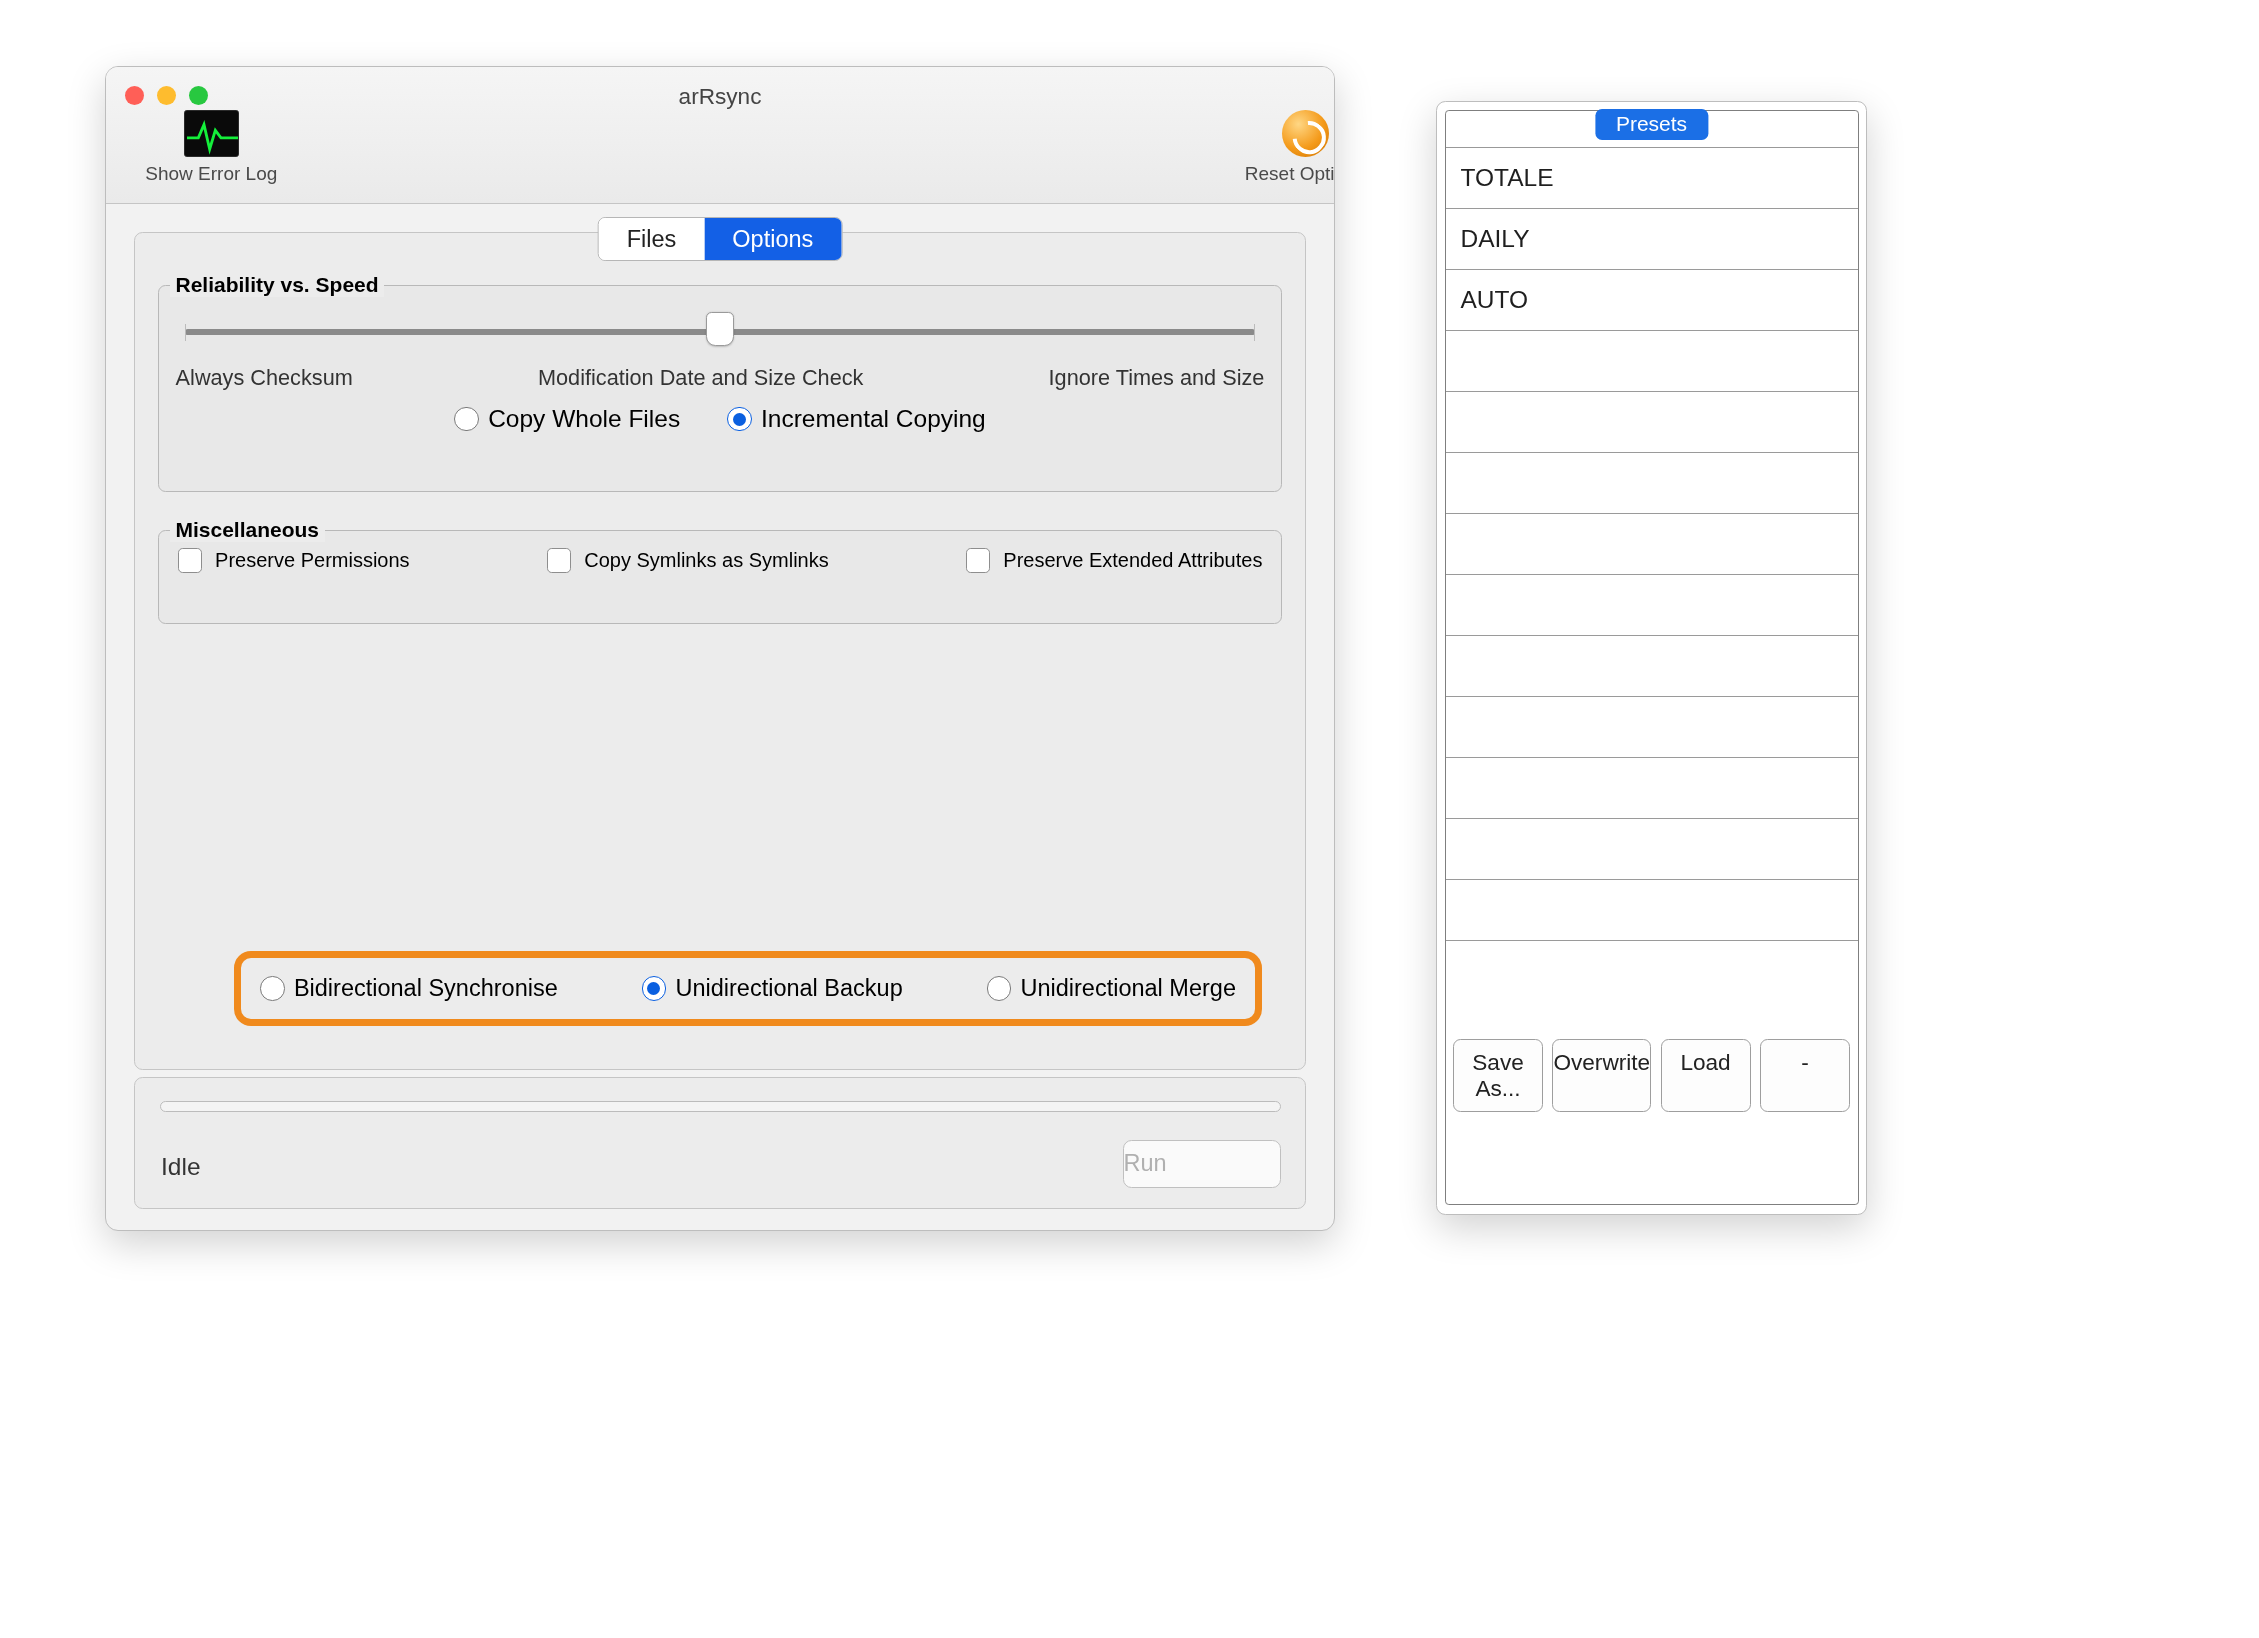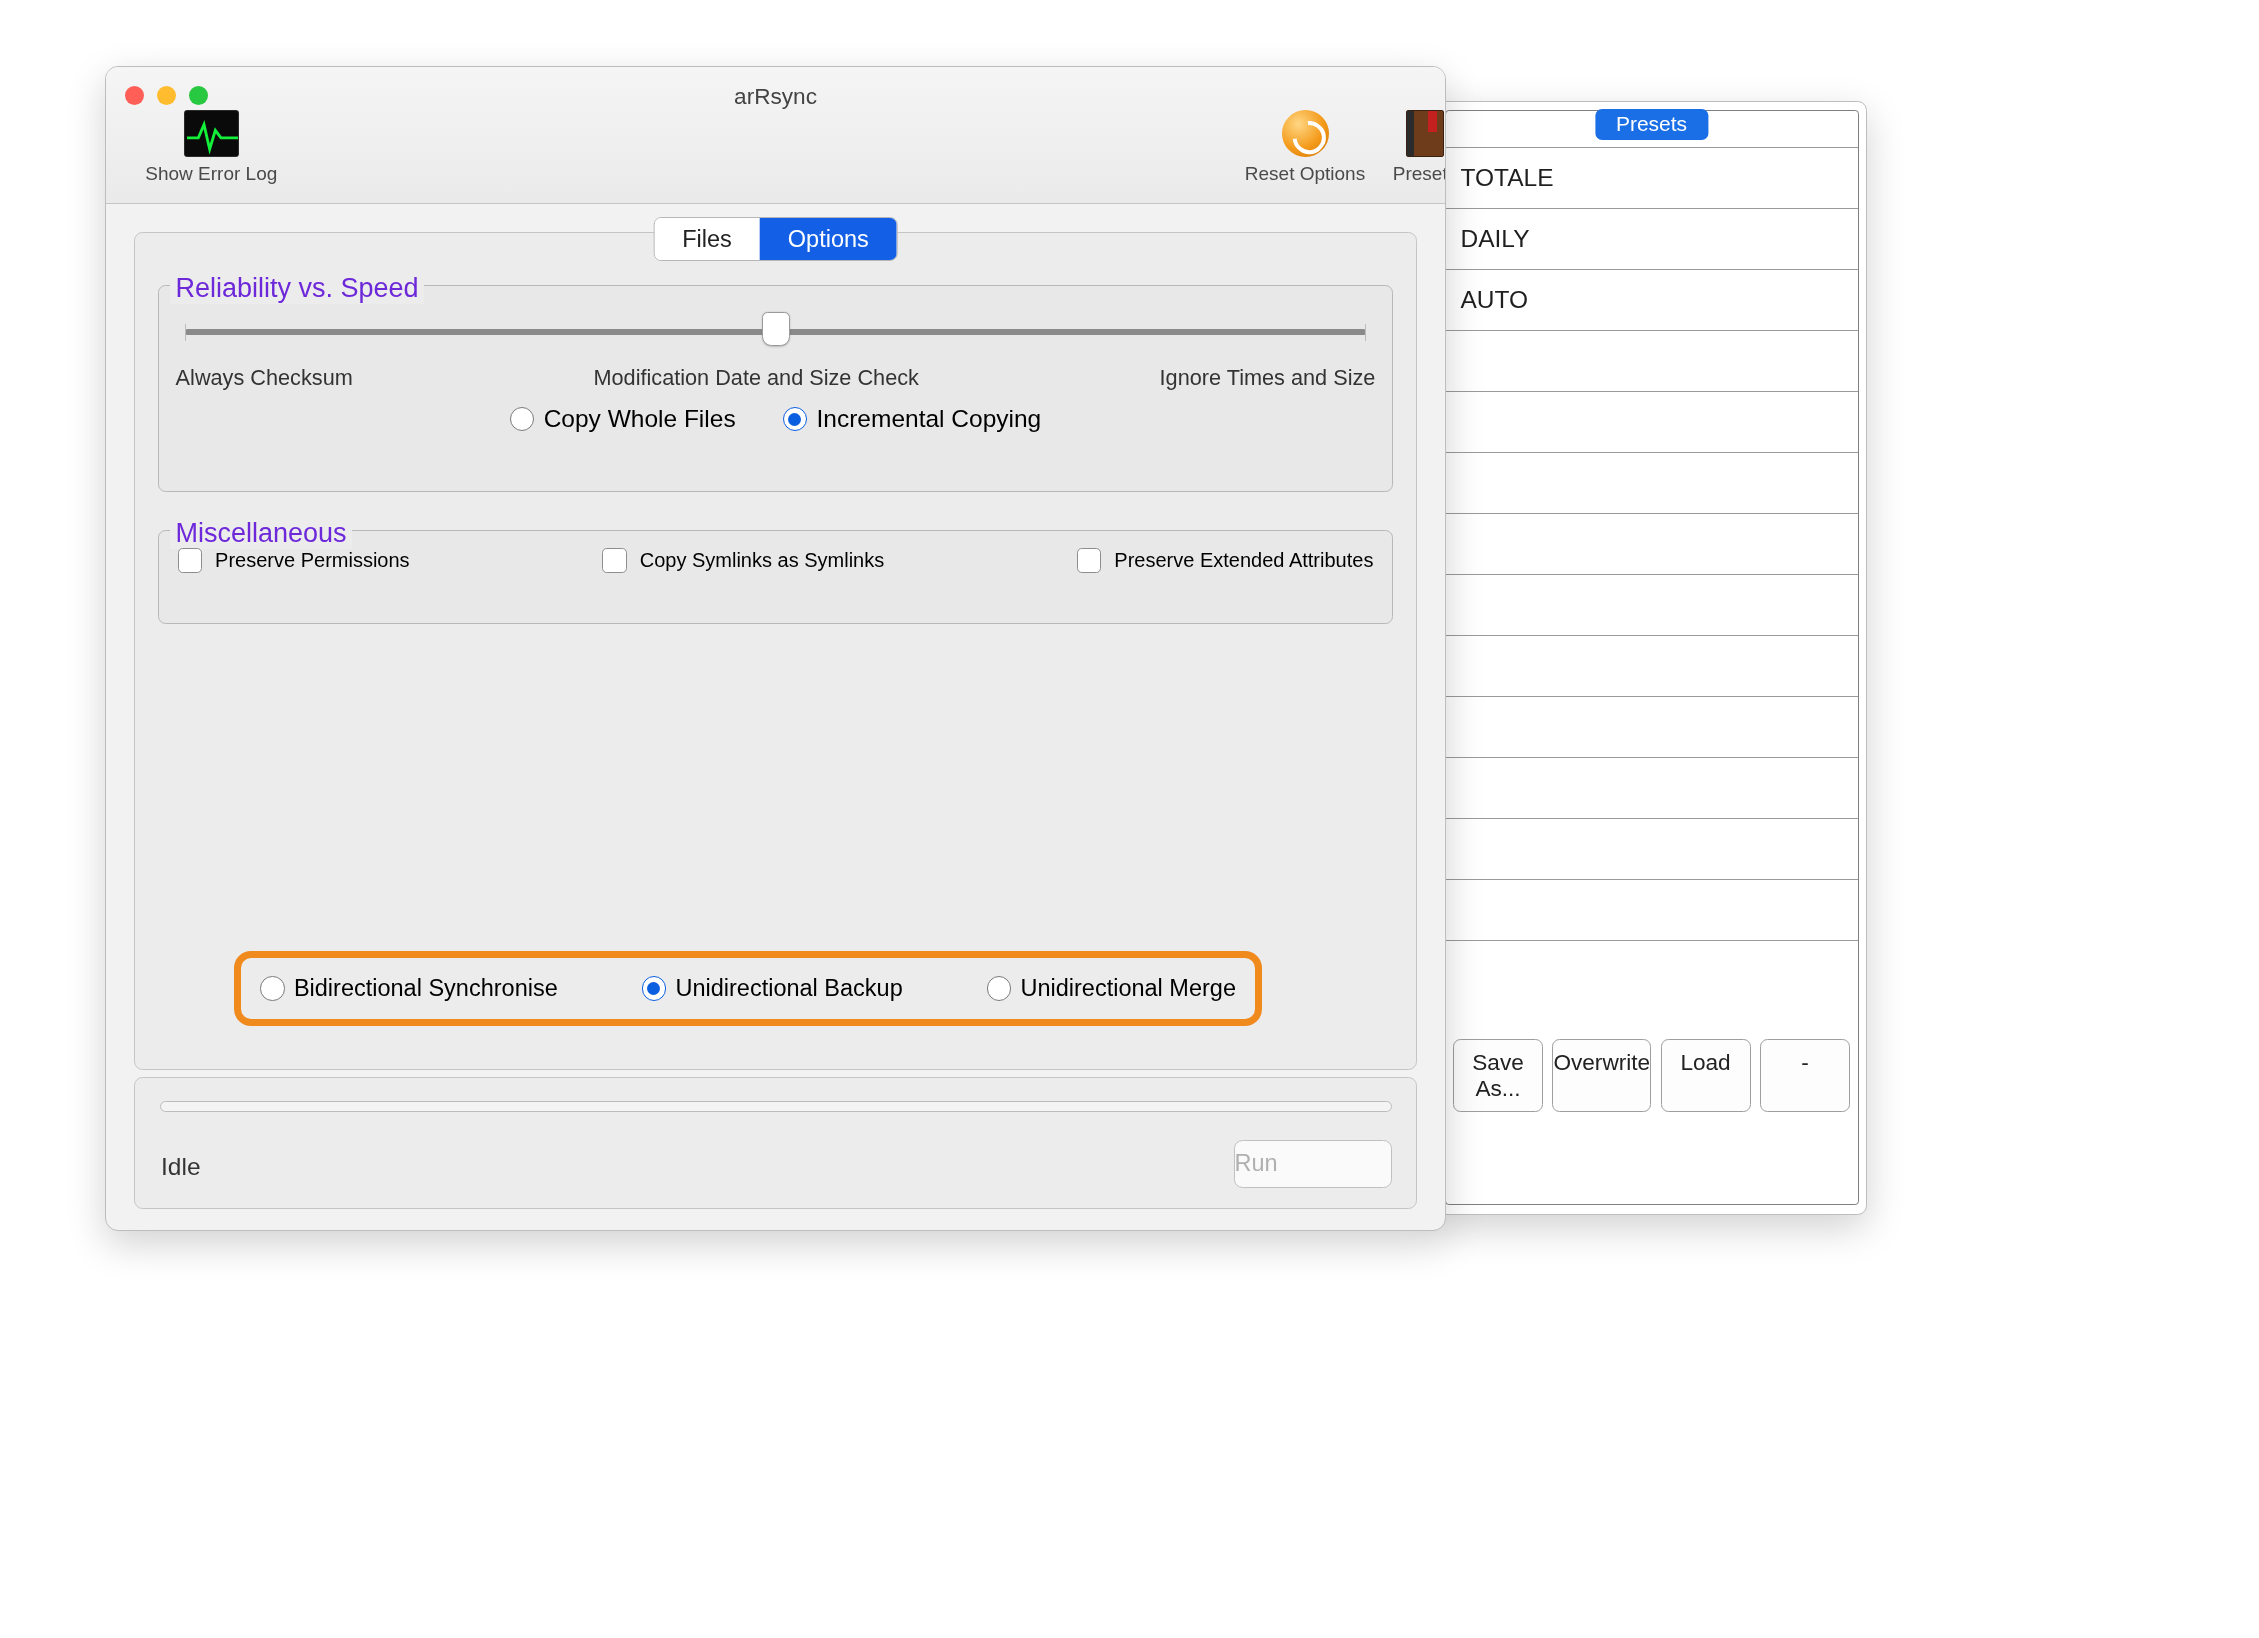--- a/index.html
+++ b/index.html
@@ -50,21 +50,21 @@
     display:grid; grid-template-columns:1fr 1fr 1fr 1fr; grid-template-rows:1fr 1fr;
     gap:9.4px;
   }
   .mac-btn {
     border:0.9px solid #9e9e9e; border-radius:7.5px; background:#fdfdfd;
     font-size:22.6px; padding:9.4px 0; color:#222; text-align:center;
   }
 
   
   .main-window {
-    left:105px; top:66px; width:1341px; height:1165px;
+    left:105px; top:66px; width:1230px; height:1165px;
   }
   .titlebar {
     height:137px; background:linear-gradient(#f5f5f5, #eaeaea);
     border-bottom:0.9px solid #c5c5c5;
     position:relative;
   }
   .traffic { position:absolute; left:19px; top:19px; display:flex; gap:13px; }
   .tl-dot { width:19px; height:19px; border-radius:50%; }
   .tl-red { background:#ff5f57; }
   .tl-yel { background:#febc2e; }
@@ -117,22 +117,22 @@
     background:#fff;
   }
   .tab-btn { font-size:23.5px; padding:7.5px 28px; color:#222; background:#fff; }
   .tab-btn.active { background:#1360e6; color:#fff; }
 
   .inner-box {
     border:0.9px solid #b8b8b8; border-radius:7.5px; background:#e8e8e8;
     position:relative; margin:0 22.6px;
   }
   .box-legend {
-    position:absolute; left:11.3px; top:-13px; font-size:27px; color:#6d28d9;
-    background:#ececec; padding:0 5.6px;
+    position:absolute; left:11.3px; top:-13px; font-size:21px; color:#000000;
+    background:#ececec; padding:0 5.6px;font-weight:bold;
   }
   
   .reliability { height:207px; }
   .rel-track {
     position:absolute; left:26px; right:26px; top:43px; height:5.6px;
     background:#8a8a8a; border-radius:2.8px;
   }
   .rel-tick { position:absolute; top:38px; width:1.9px; height:17px; background:#bbb; }
   .rel-thumb {
     position:absolute; top:26px; left:50%; transform:translateX(-50%);

